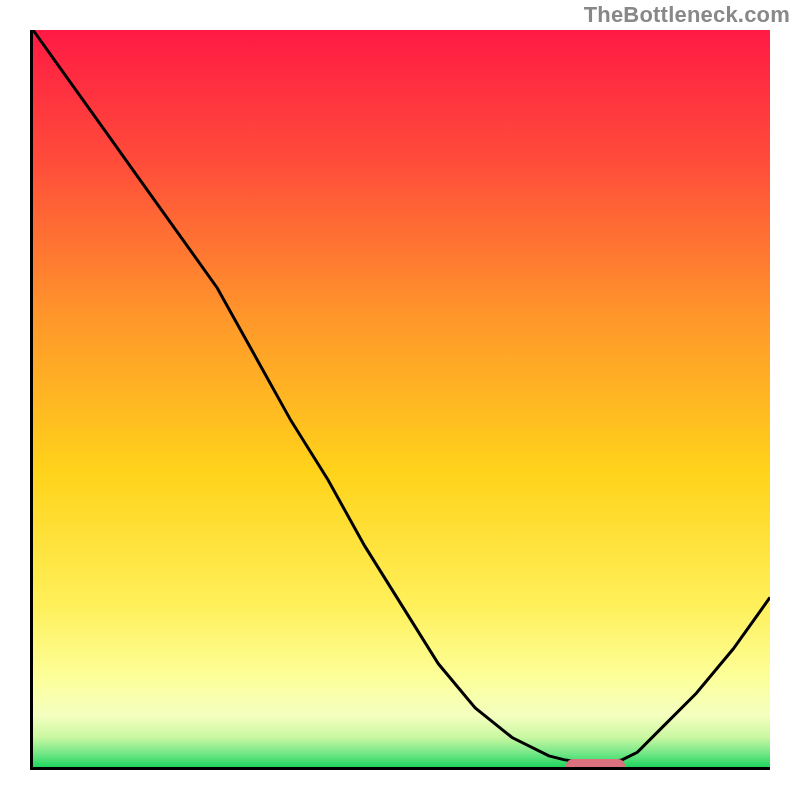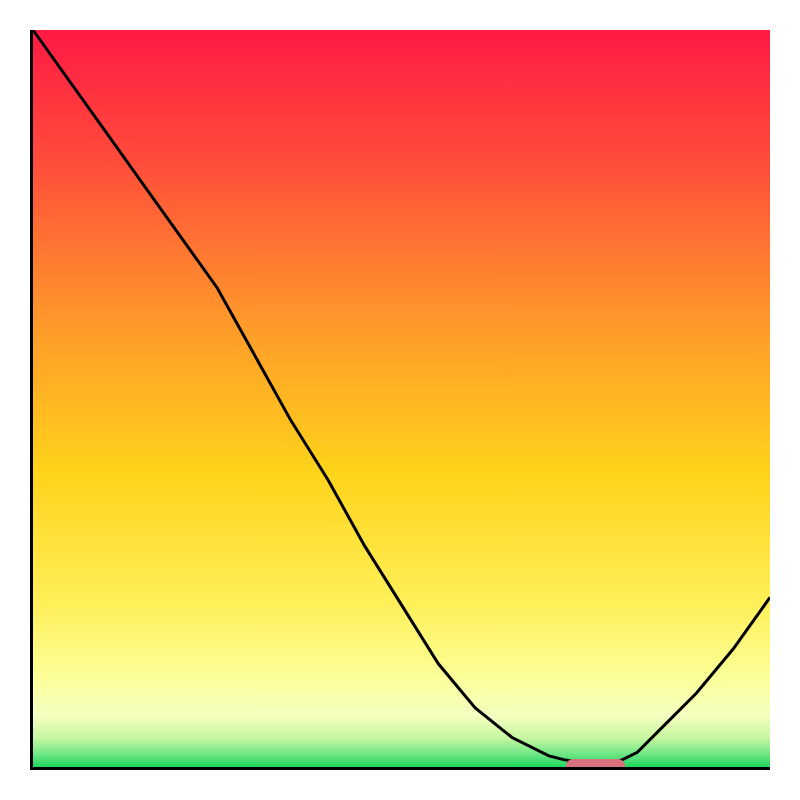--- a/index.html
+++ b/index.html
@@ -49,20 +49,21 @@
     position: absolute;
     height: 14px;
     border-radius: 7px;
     background: #d9717e;
   }
 </style>
 </head>
 <body>
 
 <div class="wrap">
+  <div class="watermark">TheBottleneck.com</div>
 
   <div class="plot">
 
     <svg class="bg-gradient" viewBox="0 0 740 740" preserveAspectRatio="none">
       <defs>
         <linearGradient id="grad" x1="0" y1="0" x2="0" y2="1">
           <stop offset="0%" stop-color="#ff1a44"></stop>
           <stop offset="18%" stop-color="#ff4d3a"></stop>
           <stop offset="40%" stop-color="#ff9a2a"></stop>
           <stop offset="60%" stop-color="#ffd31a"></stop>

